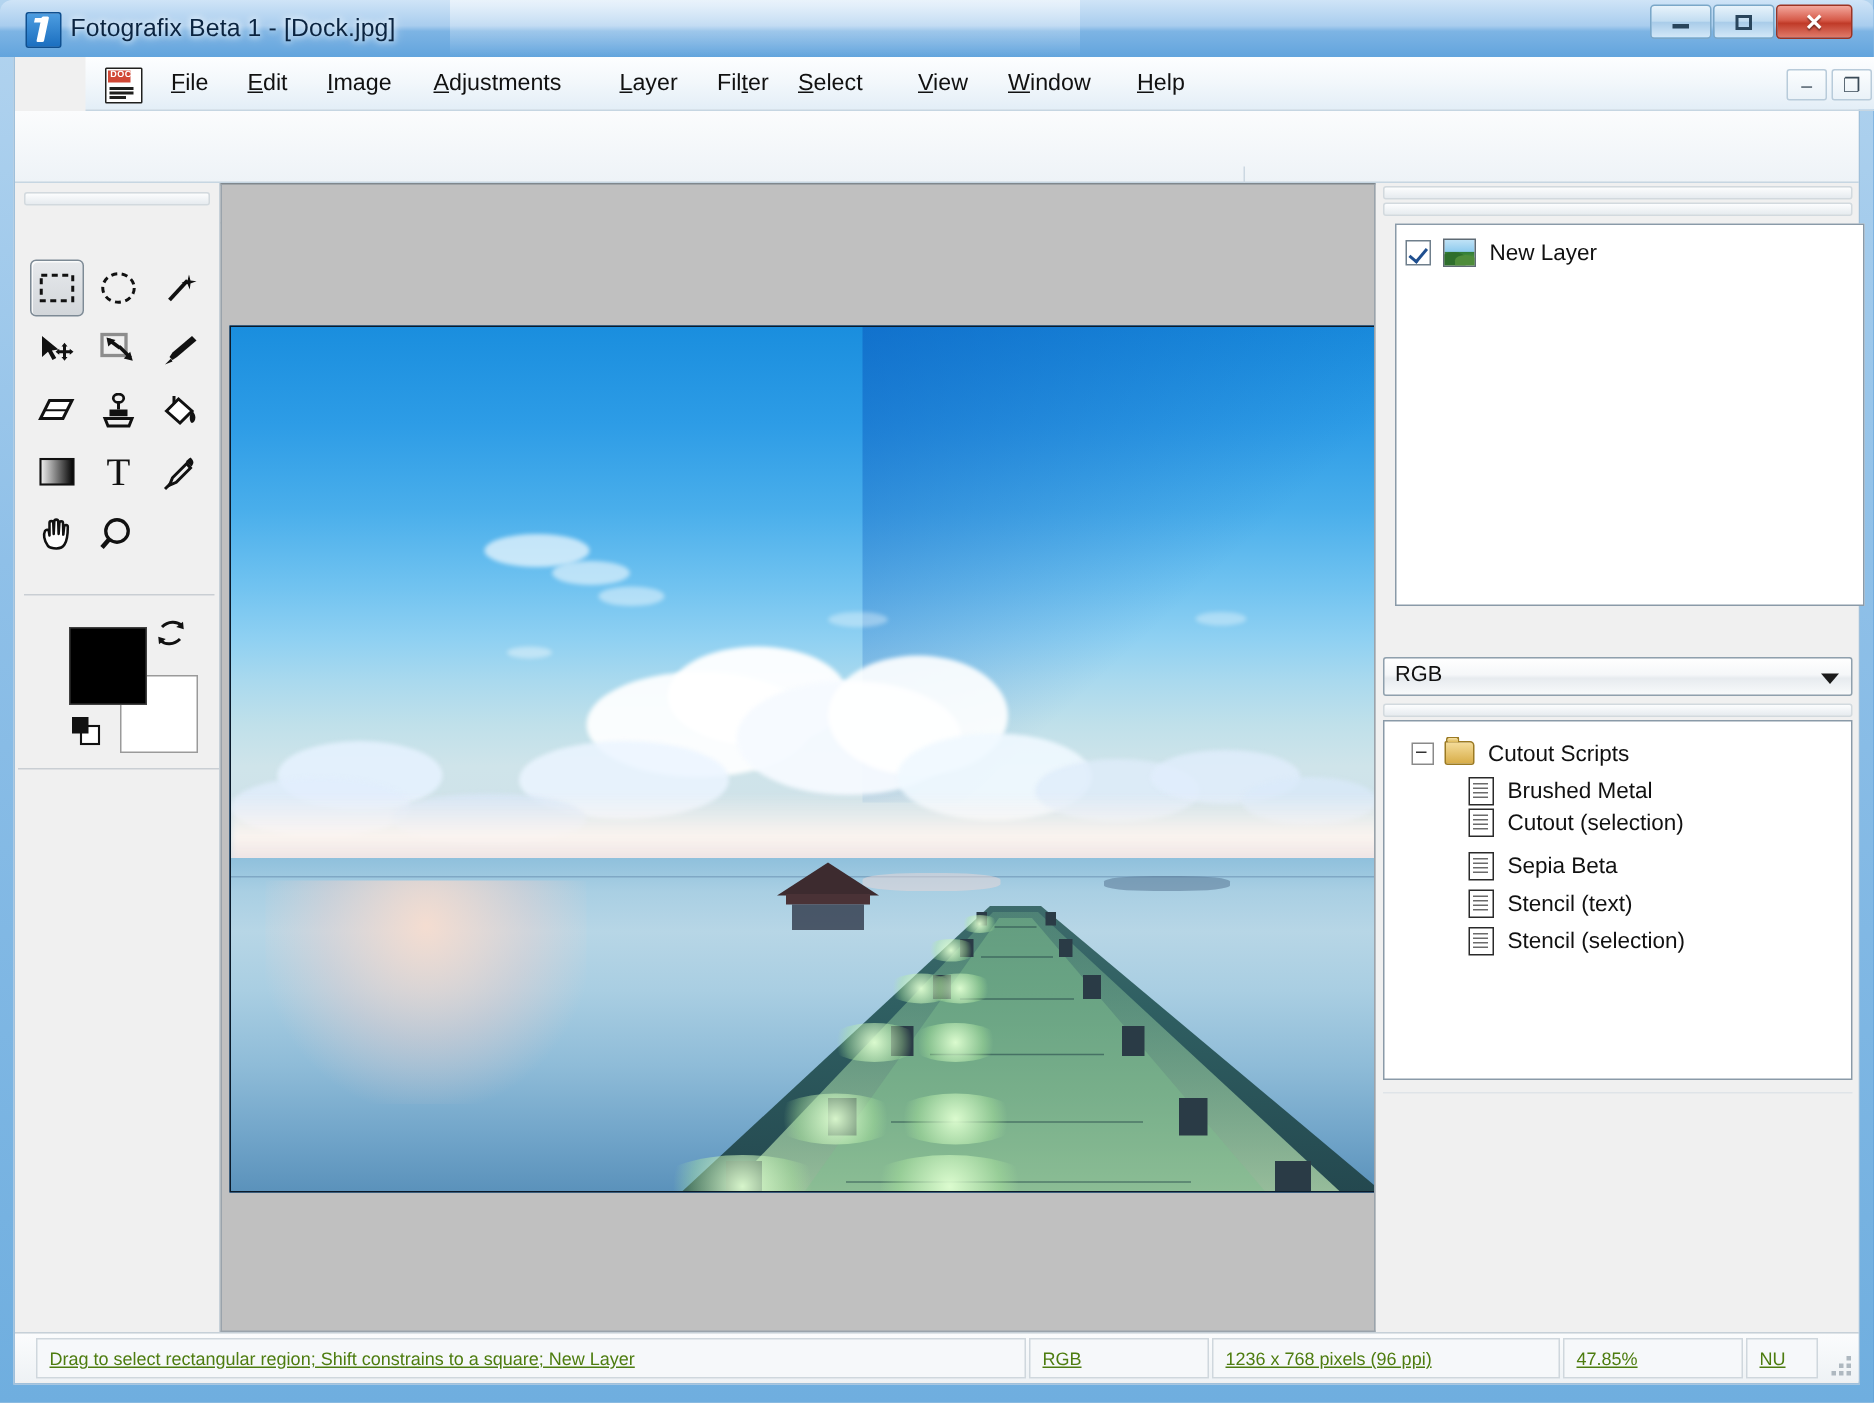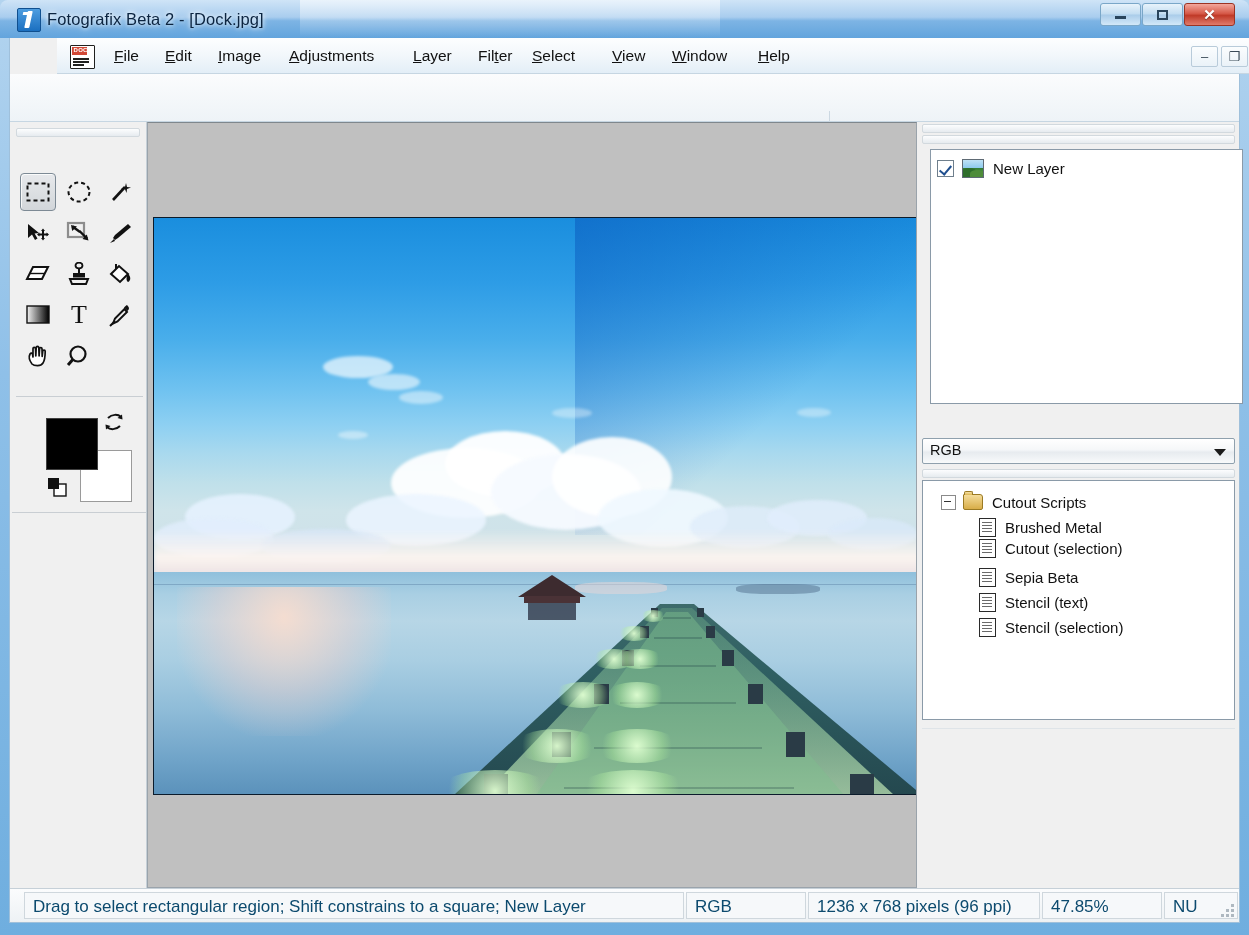--- a/index.html
+++ b/index.html
@@ -253,41 +253,41 @@
 
   
   #statusbar{
     position:absolute;left:0;top:850px;width:1229px;height:33px;
     background:linear-gradient(to bottom,#fbfcfd,#eef2f5);
     border-top:1px solid #c6d0d8;box-sizing:border-box;
   }
   .scell{
     position:absolute;top:3px;height:27px;line-height:27px;
     border:1px solid #cfd7dd;box-sizing:border-box;background:#f6f8fa;
-    font-size:17px;color:#0c4a6e;padding:0 8px;white-space:nowrap;overflow:hidden;
+    font-size:12px;color:#4d7c0f;padding:0 8px;white-space:nowrap;overflow:hidden;text-decoration:underline;
   }
   #sc-1{left:14px;width:660px;}
   #sc-2{left:676px;width:120px;}
   #sc-3{left:798px;width:232px;}
   #sc-4{left:1032px;width:120px;}
-  #sc-5{left:1154px;width:74px;}
+  #sc-5{left:1154px;width:48px;}
   #grip{position:absolute;right:4px;bottom:3px;width:14px;height:14px;}
   #grip i{position:absolute;width:3px;height:3px;background:#aeb8c0;}
 </style>
 </head>
 <body>
 
 <div id="app-window">
 
   <div id="titlebar">
     <div id="app-icon">
       <div class="fb"></div>
         <div class="f"></div>
     </div>
-    <div id="title-text">Fotografix Beta 2 - [Dock.jpg]</div>
+    <div id="title-text">Fotografix Beta 1 - [Dock.jpg]</div>
     <div class="wbtn" id="btn-min">
       <span>
           <i class="glyph-min"></i>
         </span>
     </div>
     <div class="wbtn" id="btn-max">
       <span>
           <i class="glyph-max"></i>
         </span>
     </div>

